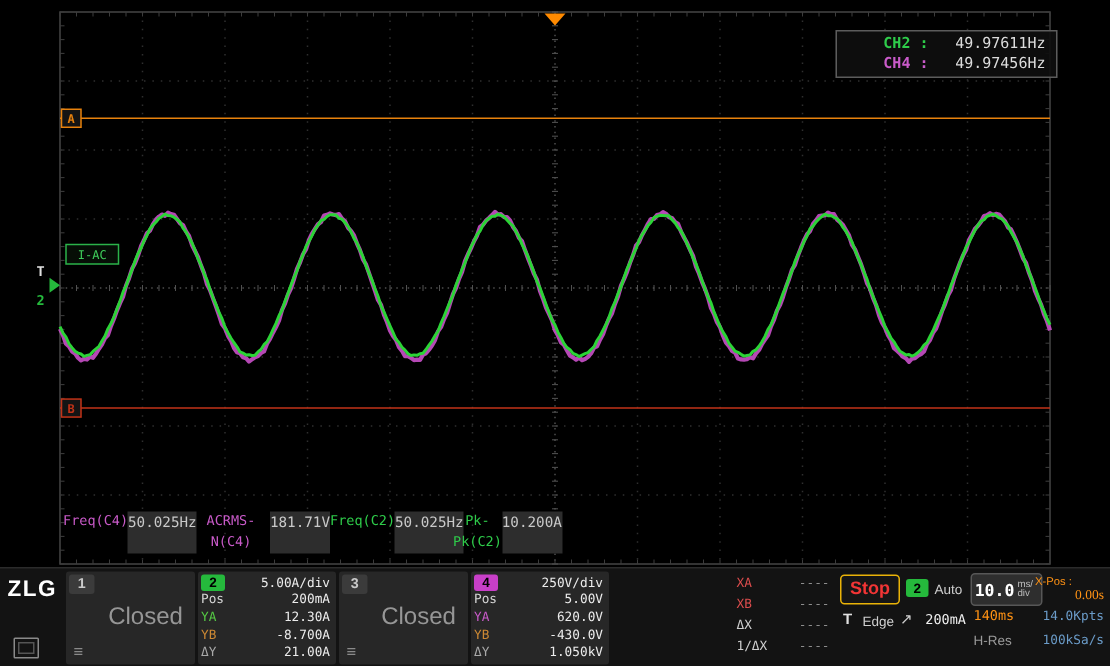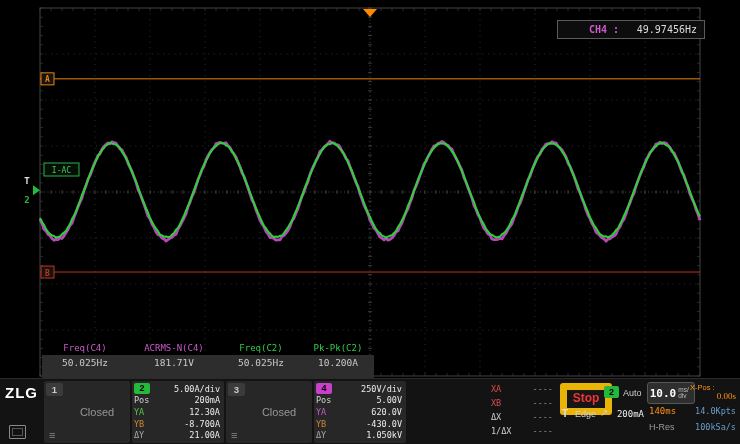--- a/index.html
+++ b/index.html
@@ -6,44 +6,44 @@
   .screen{position:relative;width:740px;height:444px;background:#000;overflow:hidden;font-family:"Liberation Sans",sans-serif;}
   .scope{position:absolute;left:0;top:0;width:740px;height:378px;}
   #scope-svg{position:absolute;left:0;top:0;}
   .freqbox{position:absolute;left:557px;top:20px;width:146px;background:rgba(14,14,14,.92);border:1px solid #5c5c5c;font-family:"DejaVu Sans Mono",monospace;font-size:10px;padding:2px 0;}
   .freqrow{display:flex;justify-content:flex-end;align-items:center;padding:1px 7px;gap:6px;}
   .fl{font-weight:bold;}
   .fl.c2{color:#2ecc4a;}
   .fl.c4{color:#c95ac9;}
   .fv{color:#dcdcdc;min-width:72px;text-align:right;}
   .meas{position:absolute;left:42px;top:341px;display:flex;font-family:"DejaVu Sans Mono",monospace;}
-  .mcol{display:flex;flex-direction:column;}
+  .mcol{display:flex;}
   .mlabel{height:14px;line-height:14px;font-size:9px;text-align:center;}
   .mvalue{height:28px;line-height:15px;font-size:9.5px;text-align:center;color:#c9c9c9;background:#2d2d2d;}
   .mc4{color:#c95ac9;}.mc2{color:#2ecc4a;}
   .statusbar{position:absolute;left:0;top:378px;width:740px;height:66px;background:#131313;border-top:1px solid #2b2b2b;}
   .logo{position:absolute;left:5px;top:5px;font-size:15px;font-weight:900;color:#fff;letter-spacing:1px;}
   .display-icon{position:absolute;left:9px;top:46px;width:15px;height:12px;border:1px solid #8a8a8a;border-radius:1px;}
   .display-icon i{position:absolute;left:2px;top:2px;right:2px;bottom:2px;border:1px solid #555;display:block;}
   .panel{position:absolute;top:2px;height:62px;background:#272727;border-radius:2px;}
   .chbadge{position:absolute;left:2px;top:2px;width:17px;height:13px;line-height:13px;text-align:center;border-radius:2px;background:#3b3b3b;color:#c9c9c9;font-size:9.5px;font-weight:bold;}
-  .closed-label{position:absolute;left:22px;top:0;right:2px;height:100%;display:flex;align-items:center;justify-content:center;color:#969696;font-size:11px;}
+  .closed-label{position:absolute;left:22px;top:0;right:2px;height:100%;display:flex;align-items:center;justify-content:center;color:#969696;font-size:16px;}
   .menu-icon{position:absolute;left:5px;bottom:2px;color:#8a8a8a;font-size:11px;line-height:11px;}
   .prows{position:absolute;left:2px;top:2px;right:4px;}
   .prow{display:flex;justify-content:space-between;align-items:center;height:11.6px;font-family:"DejaVu Sans Mono",monospace;font-size:8.5px;}
   .bnum{width:16px;height:11px;line-height:11px;text-align:center;border-radius:2px;font-size:9px;font-weight:bold;font-family:"Liberation Sans",sans-serif;}
   .bg-g{background:#25b93c;color:#000;}
   .bg-m{background:#c83fc8;color:#000;}
   .pl{color:#d5d5d5;}.pv{color:#ececec;}
   .pl.ya-g{color:#55c944;}.pl.ya-m{color:#c95ac9;}.pl.yb{color:#cc8833;}.pl.dy{color:#a9a9a9;}
   .xpanel{position:absolute;left:489px;top:3px;width:66px;height:60px;}
   .xrow{display:flex;justify-content:space-between;height:14px;line-height:14px;font-family:"DejaVu Sans Mono",monospace;font-size:8.5px;padding:0 2px;}
   .xl{color:#cfcfcf;}.xl.red{color:#d94c4c;}.xv{color:#8d8d8d;}
   .trigpanel{position:absolute;left:558px;top:2px;width:88px;height:62px;}
-  .stopbtn{position:absolute;left:2px;top:2px;width:38px;height:18px;background:#161616;border:7px solid #eab308;border-radius:3px;color:#f23535;font-weight:bold;font-size:12px;text-align:center;line-height:17px;}
+  .stopbtn{position:absolute;left:2px;top:2px;width:38px;height:18px;background:#161616;border:1px solid #eab308;border-radius:3px;color:#f23535;font-weight:bold;font-size:12px;text-align:center;line-height:17px;}
   .trig-src{position:absolute;left:46px;top:5px;width:15px;height:12px;line-height:12px;text-align:center;border-radius:2px;background:#25b93c;color:#000;font-size:9px;font-weight:bold;}
   .trig-coupling{position:absolute;left:65px;top:7px;font-size:9px;color:#cfcfcf;}
   .trig-t{position:absolute;left:4px;top:27px;font-size:10px;font-weight:bold;color:#e0e0e0;}
   .trig-type{position:absolute;left:17px;top:28px;font-size:9px;color:#cfcfcf;}
   .trig-slope{position:absolute;left:42px;top:26px;font-size:10px;color:#cfcfcf;}
   .trig-level{position:absolute;right:2px;top:28px;font-size:9px;color:#efefef;font-family:"DejaVu Sans Mono",monospace;}
   .tbbtn{position:absolute;left:647px;top:3px;width:46px;height:20px;background:#2e2e2e;border:1px solid #575757;border-radius:3px;display:flex;align-items:center;justify-content:center;gap:2px;}
   .tbval{font-size:11px;font-weight:bold;color:#fff;font-family:"DejaVu Sans Mono",monospace;}
   .tbunit{font-size:6.5px;line-height:6.5px;color:#bdbdbd;width:14px;word-break:break-all;}
   .hwindow{position:absolute;left:649px;top:27px;font-size:9px;color:#ff9214;font-family:"DejaVu Sans Mono",monospace;}
@@ -396,20 +396,24 @@
         <polygon points="33,185.16 40,190.16 33,195.16" fill="#25b93c"></polygon>
         <text x="27" y="184.16" fill="#e0e0e0" font-size="9" font-weight="bold" text-anchor="middle" font-family="DejaVu Sans Mono, monospace">T</text>
         <text x="27" y="203.16" fill="#25b93c" font-size="9" font-weight="bold" text-anchor="middle" font-family="DejaVu Sans Mono, monospace">2</text>
         <rect x="44" y="163" width="35" height="13" fill="rgba(8,18,8,.78)" stroke="#2bb34a"></rect>
         <text x="61.5" y="172.5" fill="#3ecc5a" font-size="8" text-anchor="middle" font-family="DejaVu Sans Mono, monospace">I-AC</text>
         <polygon points="363,9 377,9 370,17" fill="#ff8a00"></polygon>
       </svg>
 
     <div class="freqbox">
       <div class="freqrow">
+        <span class="fl c2">CH2 :</span>
+        <span class="fv">49.97611Hz</span>
+      </div>
+      <div class="freqrow">
         <span class="fl c4">CH4 :</span>
         <span class="fv">49.97456Hz</span>
       </div>
     </div>
 
     <div class="meas">
       <div class="mcol" style="width:86px">
         <div class="mlabel mc4">Freq(C4)</div>
         <div class="mvalue">50.025Hz</div>
       </div>

